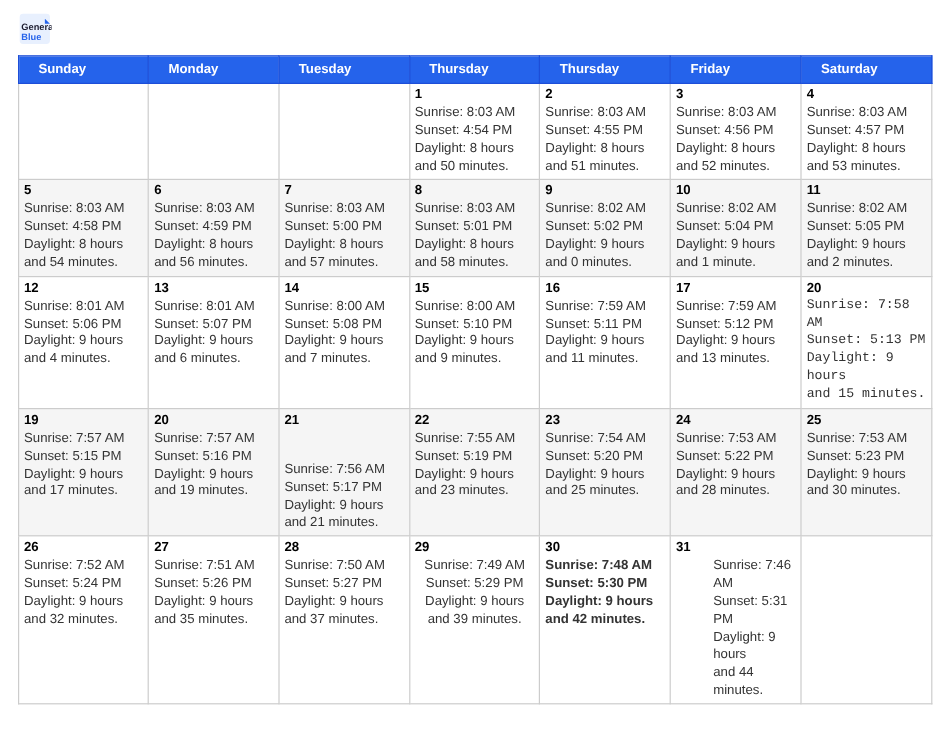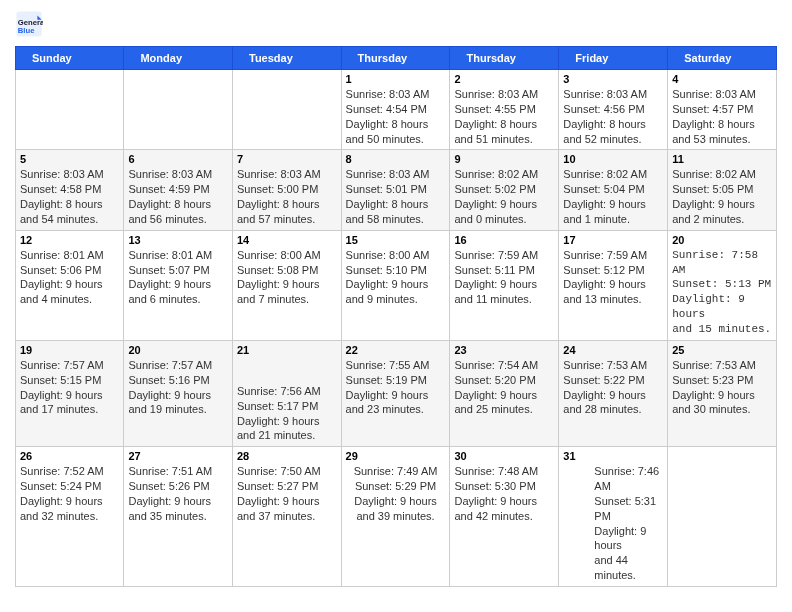--- a/index.html
+++ b/index.html
@@ -337,21 +337,21 @@
           </td>
           <td>
             <div class="day-number">29</div>
             <div class="day-info" style="white-space: pre-line; text-align: center;">Sunrise: 7:49 AM
 Sunset: 5:29 PM
 Daylight: 9 hours
 and 39 minutes.</div>
           </td>
           <td>
             <div class="day-number">30</div>
-            <div class="day-info" style="white-space: pre-line;">Sunrise: 7:48 AM
+            <div class="day-info" style="white-space: pre-line; font-weight: bold;">Sunrise: 7:48 AM
 Sunset: 5:30 PM
 Daylight: 9 hours
 and 42 minutes.</div>
           </td>
           <td>
             <div class="day-number">31</div>
             <div class="day-info" style="white-space: pre-line; margin-left: 31px;">Sunrise: 7:46 AM
 Sunset: 5:31 PM
 Daylight: 9 hours
 and 44 minutes.</div>

